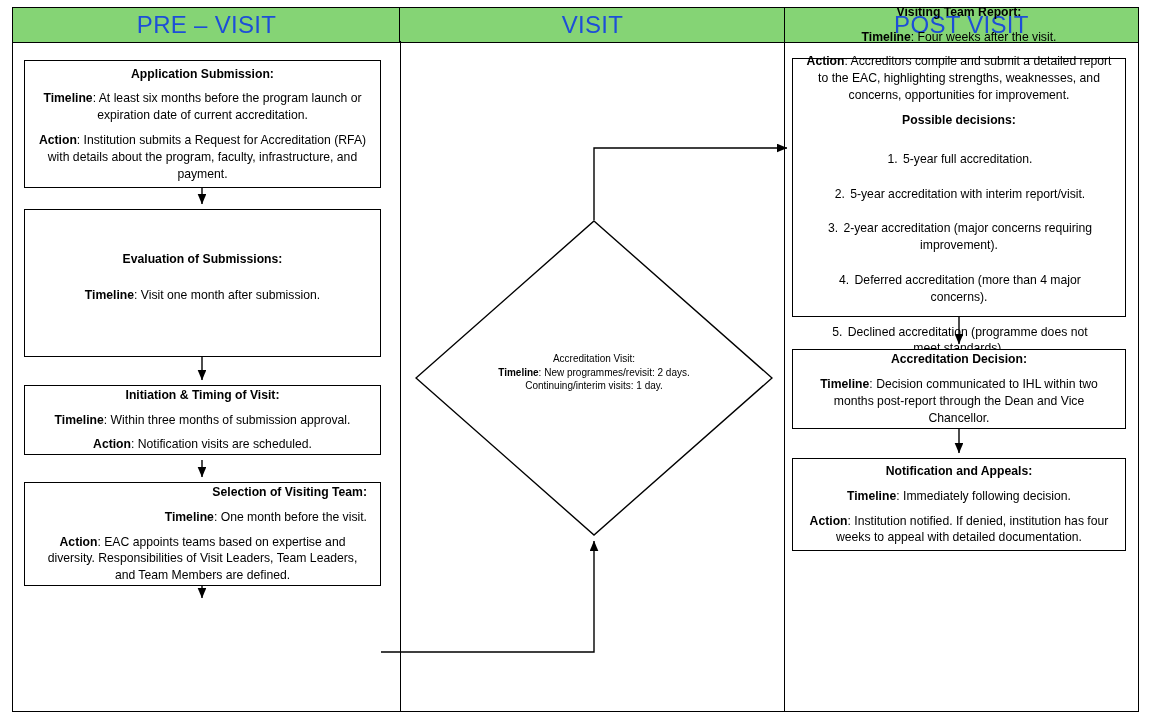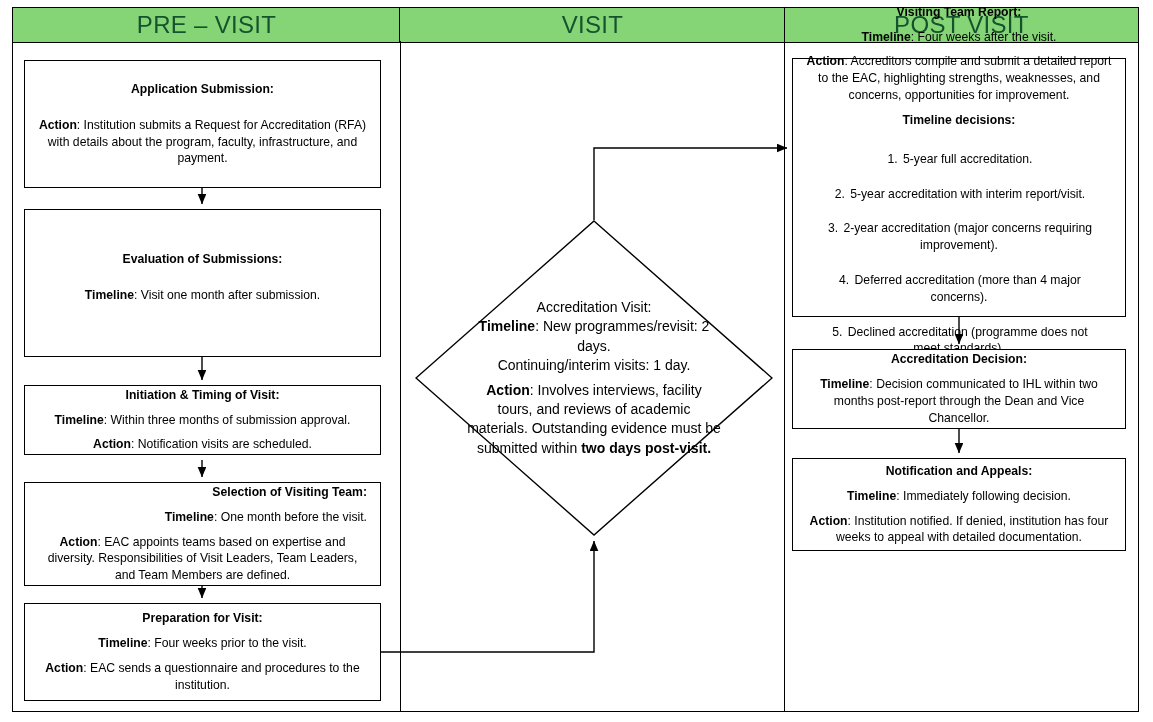--- a/index.html
+++ b/index.html
@@ -46,21 +46,21 @@
   .header-cell {
     background: #85D475;
     border: 1.6px solid #000;
     box-sizing: border-box;
     display: flex;
     align-items: center;
     justify-content: center;
     font-size: 24px;
     font-weight: 400;
     letter-spacing: 0.3px;
-    color: #14532d;
+    color: #1d4ed8;
   }
   .hc-pre  { width: 389px; }
   .hc-visit{ width: 386px; margin-left: -1.6px; }
   .hc-post { flex: 1;      margin-left: -1.6px; }
 
   
   .col-div {
     position: absolute;
     top: 41px;
     width: 0;
@@ -115,21 +115,21 @@
     position: absolute;
     left: 52px;
     top: 78px;
     width: 254px;
     height: 160px;
     display: flex;
     flex-direction: column;
     align-items: center;
     justify-content: center;
     text-align: center;
-    font-size: 14px;
+    font-size: 10px;
     line-height: 1.38;
   }
   #diamond-text p { margin: 0; }
   #diamond-text .gap { height: 11px; }
 
   
   #connectors {
     position: absolute;
     left: 0; top: 0;
     width: 1153px; height: 722px;
@@ -158,20 +158,21 @@
     <div class="header-cell hc-pre">PRE – VISIT</div>
     <div class="header-cell hc-visit">VISIT</div>
     <div class="header-cell hc-post">POST VISIT</div>
   </div>
 
   <div class="col-div col-div-1"></div>
   <div class="col-div col-div-2"></div>
 
   <div class="node" id="n-application">
     <p class="title">Application Submission:</p>
+    <p><b>Timeline</b><span>: At least six months before the program launch or expiration date of current accreditation.</span></p>
     <div class="gap"></div>
     <p><b>Action</b><span>: Institution submits a Request for Accreditation (RFA) with details about the program, faculty, infrastructure, and payment.</span></p>
   </div>
 
   <div class="node" id="n-evaluation">
     <p class="title">Evaluation of Submissions:</p>
     <div class="gap"></div>
     <p><b>Timeline</b><span>: Visit one month after submission.</span></p>
     <div class="gap"></div>
   </div>
@@ -183,47 +184,40 @@
     <p><b>Action</b><span>: Notification visits are scheduled.</span></p>
   </div>
 
   <div class="node" id="n-selection">
     <p class="title">Selection of Visiting Team:</p>
     <p><b>Timeline</b><span>: One month before the visit.</span></p>
     <div class="gap"></div>
     <p><b>Action</b><span>: EAC appoints teams based on expertise and diversity. Responsibilities of Visit Leaders, Team Leaders, and Team Members are defined.</span></p>
   </div>
 
-  <div class="node" id="n-preparation">
-    <p class="title">Preparation for Visit:</p>
-    <p><b>Timeline</b><span>: Four weeks prior to the visit.</span></p>
-    <div class="gap"></div>
-    <p><b>Action</b><span>: EAC sends a questionnaire and procedures to the institution.</span></p>
-  </div>
 
   <div id="diamond-wrap">
     <svg width="358" height="316" viewBox="0 0 358 316">
       <polygon points="179,1 357,158 179,315 1,158" fill="#ffffff" stroke="#000000" stroke-width="1.4"></polygon>
     </svg>
     <div id="diamond-text">
       <p class="title">Accreditation Visit:</p>
       <p><b>Timeline</b><span>: New programmes/revisit: 2 days.</span></p>
       <p>Continuing/interim visits: 1 day.</p>
       <div class="gap"></div>
-      <p><b>Action</b><span>: Involves interviews, facility tours, and reviews of academic materials. Outstanding evidence must be submitted within </span><b>two days post-visit.</b></p>
     </div>
   </div>
 
   <div class="node" id="n-report">
     <p class="title">Visiting Team Report:</p>
     <p><b>Timeline</b><span>: Four weeks after the visit.</span></p>
     <div class="gap"></div>
     <p><b>Action</b><span>: Accreditors compile and submit a detailed report to the EAC, highlighting strengths, weaknesses, and concerns, opportunities for improvement.</span></p>
     <div class="gap"></div>
-    <p class="title">Timeline decisions:</p>
+    <p class="title">Possible decisions:</p>
     <ul class="ordered-list">
       <li><span class="num">1.</span> <span>5-year full accreditation.</span></li>
       <li><span class="num">2.</span> <span>5-year accreditation with interim report/visit.</span></li>
       <li><span class="num">3.</span> <span>2-year accreditation (major concerns requiring improvement).</span></li>
       <li><span class="num">4.</span> <span>Deferred accreditation (more than 4 major concerns).</span></li>
       <li><span class="num">5.</span> <span>Declined accreditation (programme does not meet standards).</span></li>
     </ul>
   </div>
 
   <div class="node" id="n-notification">

